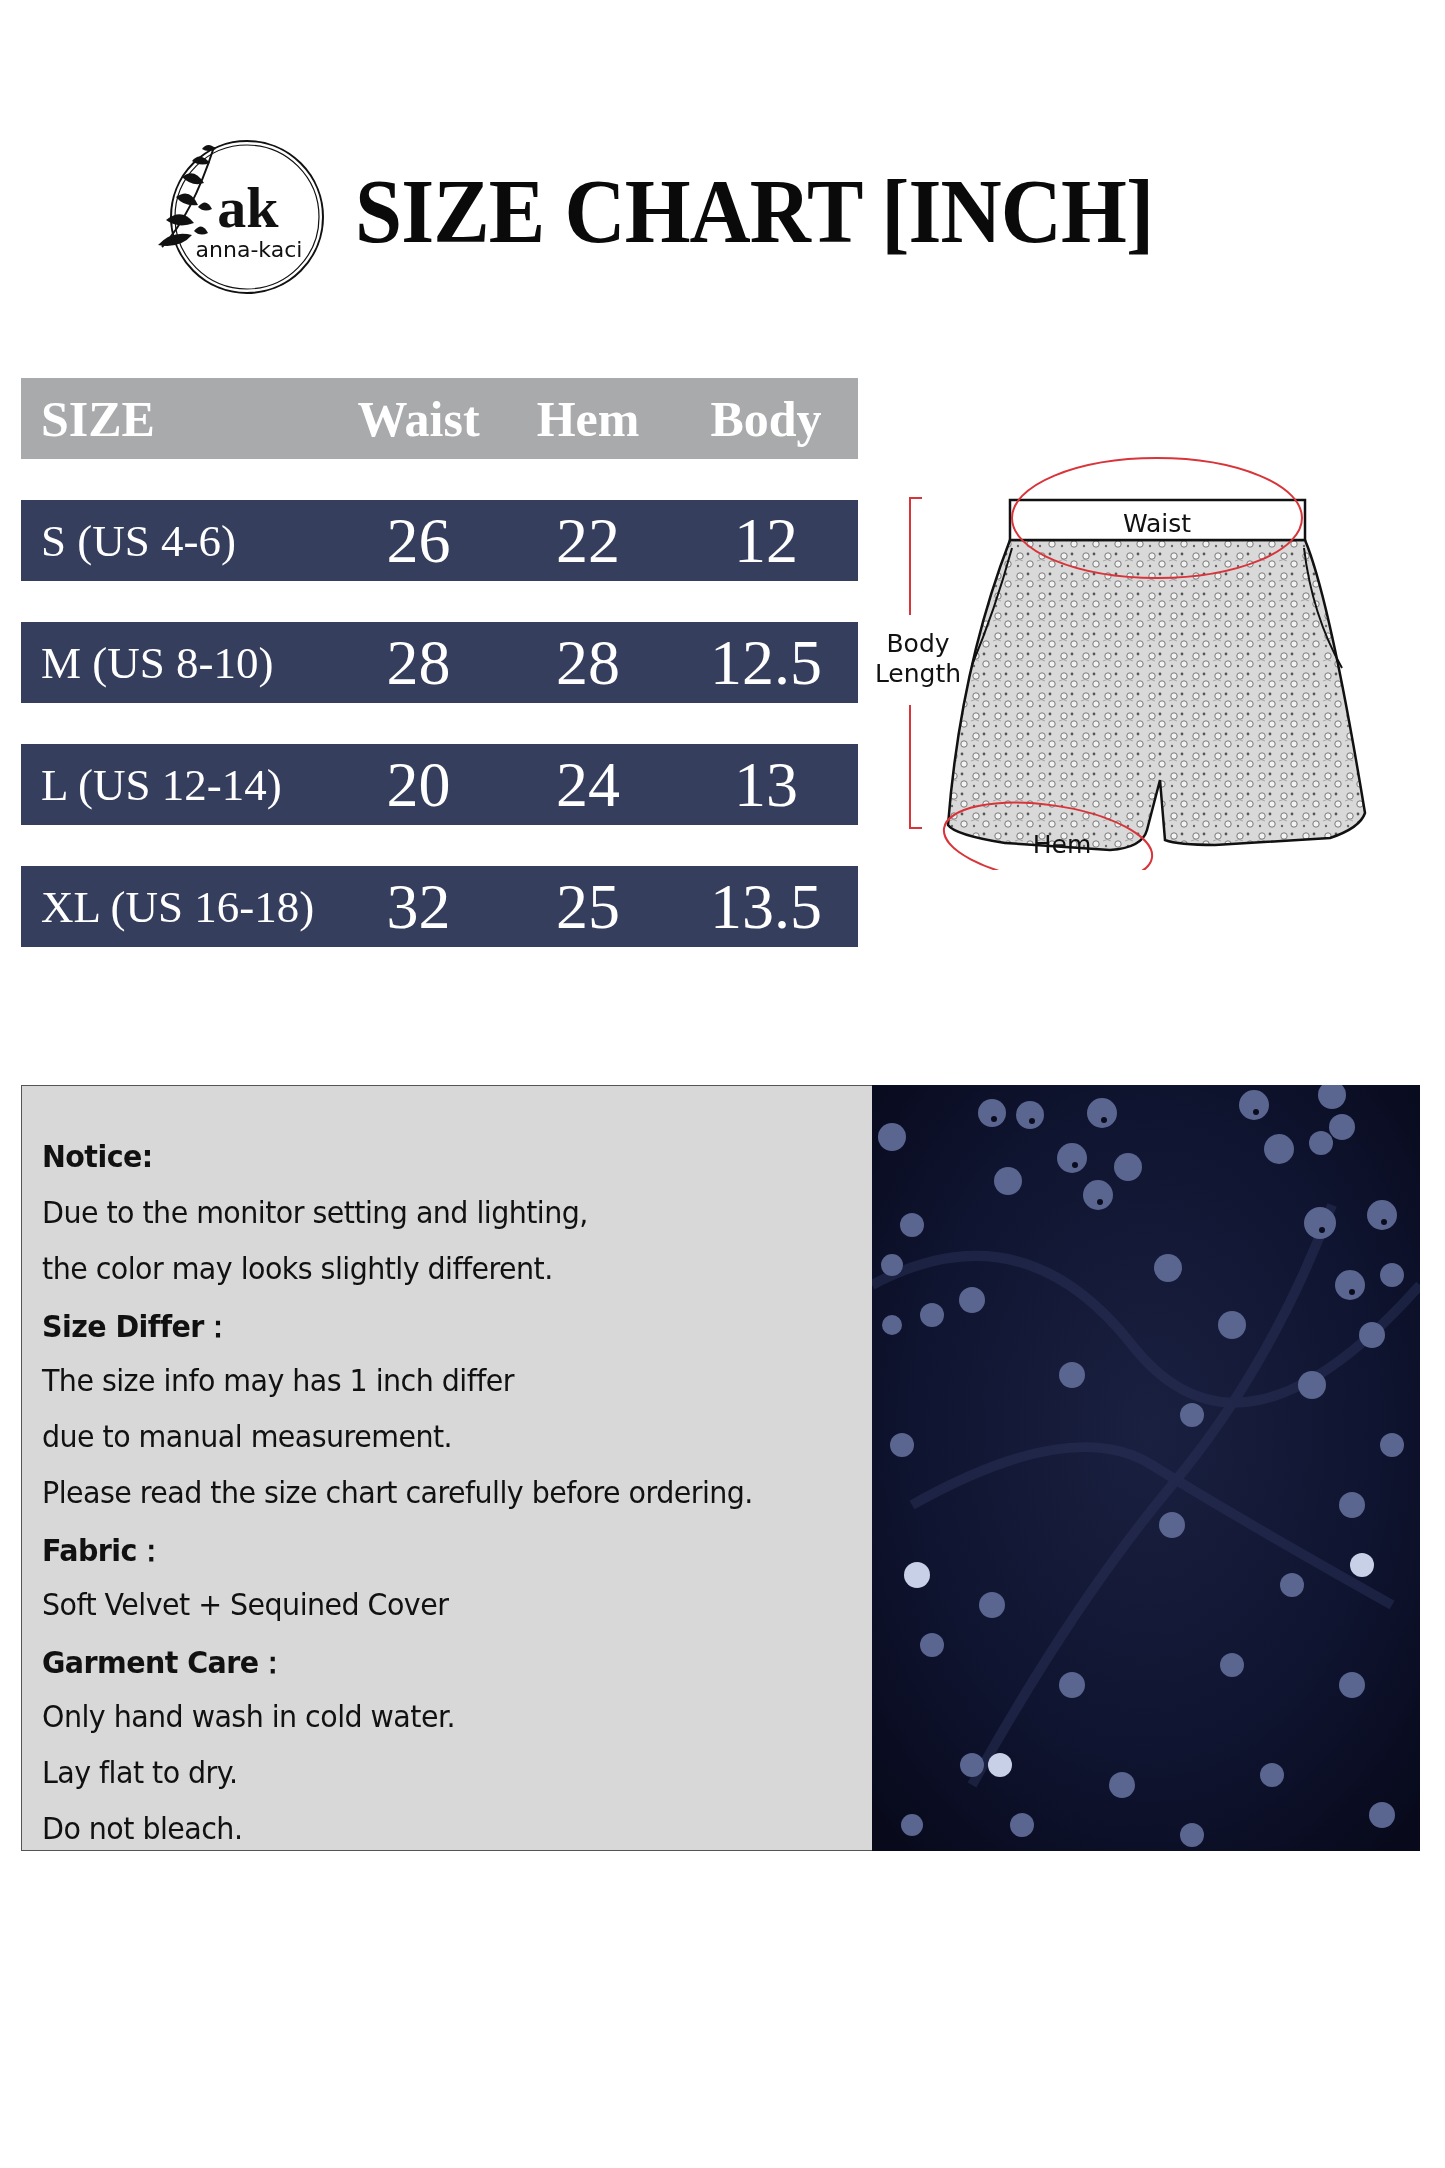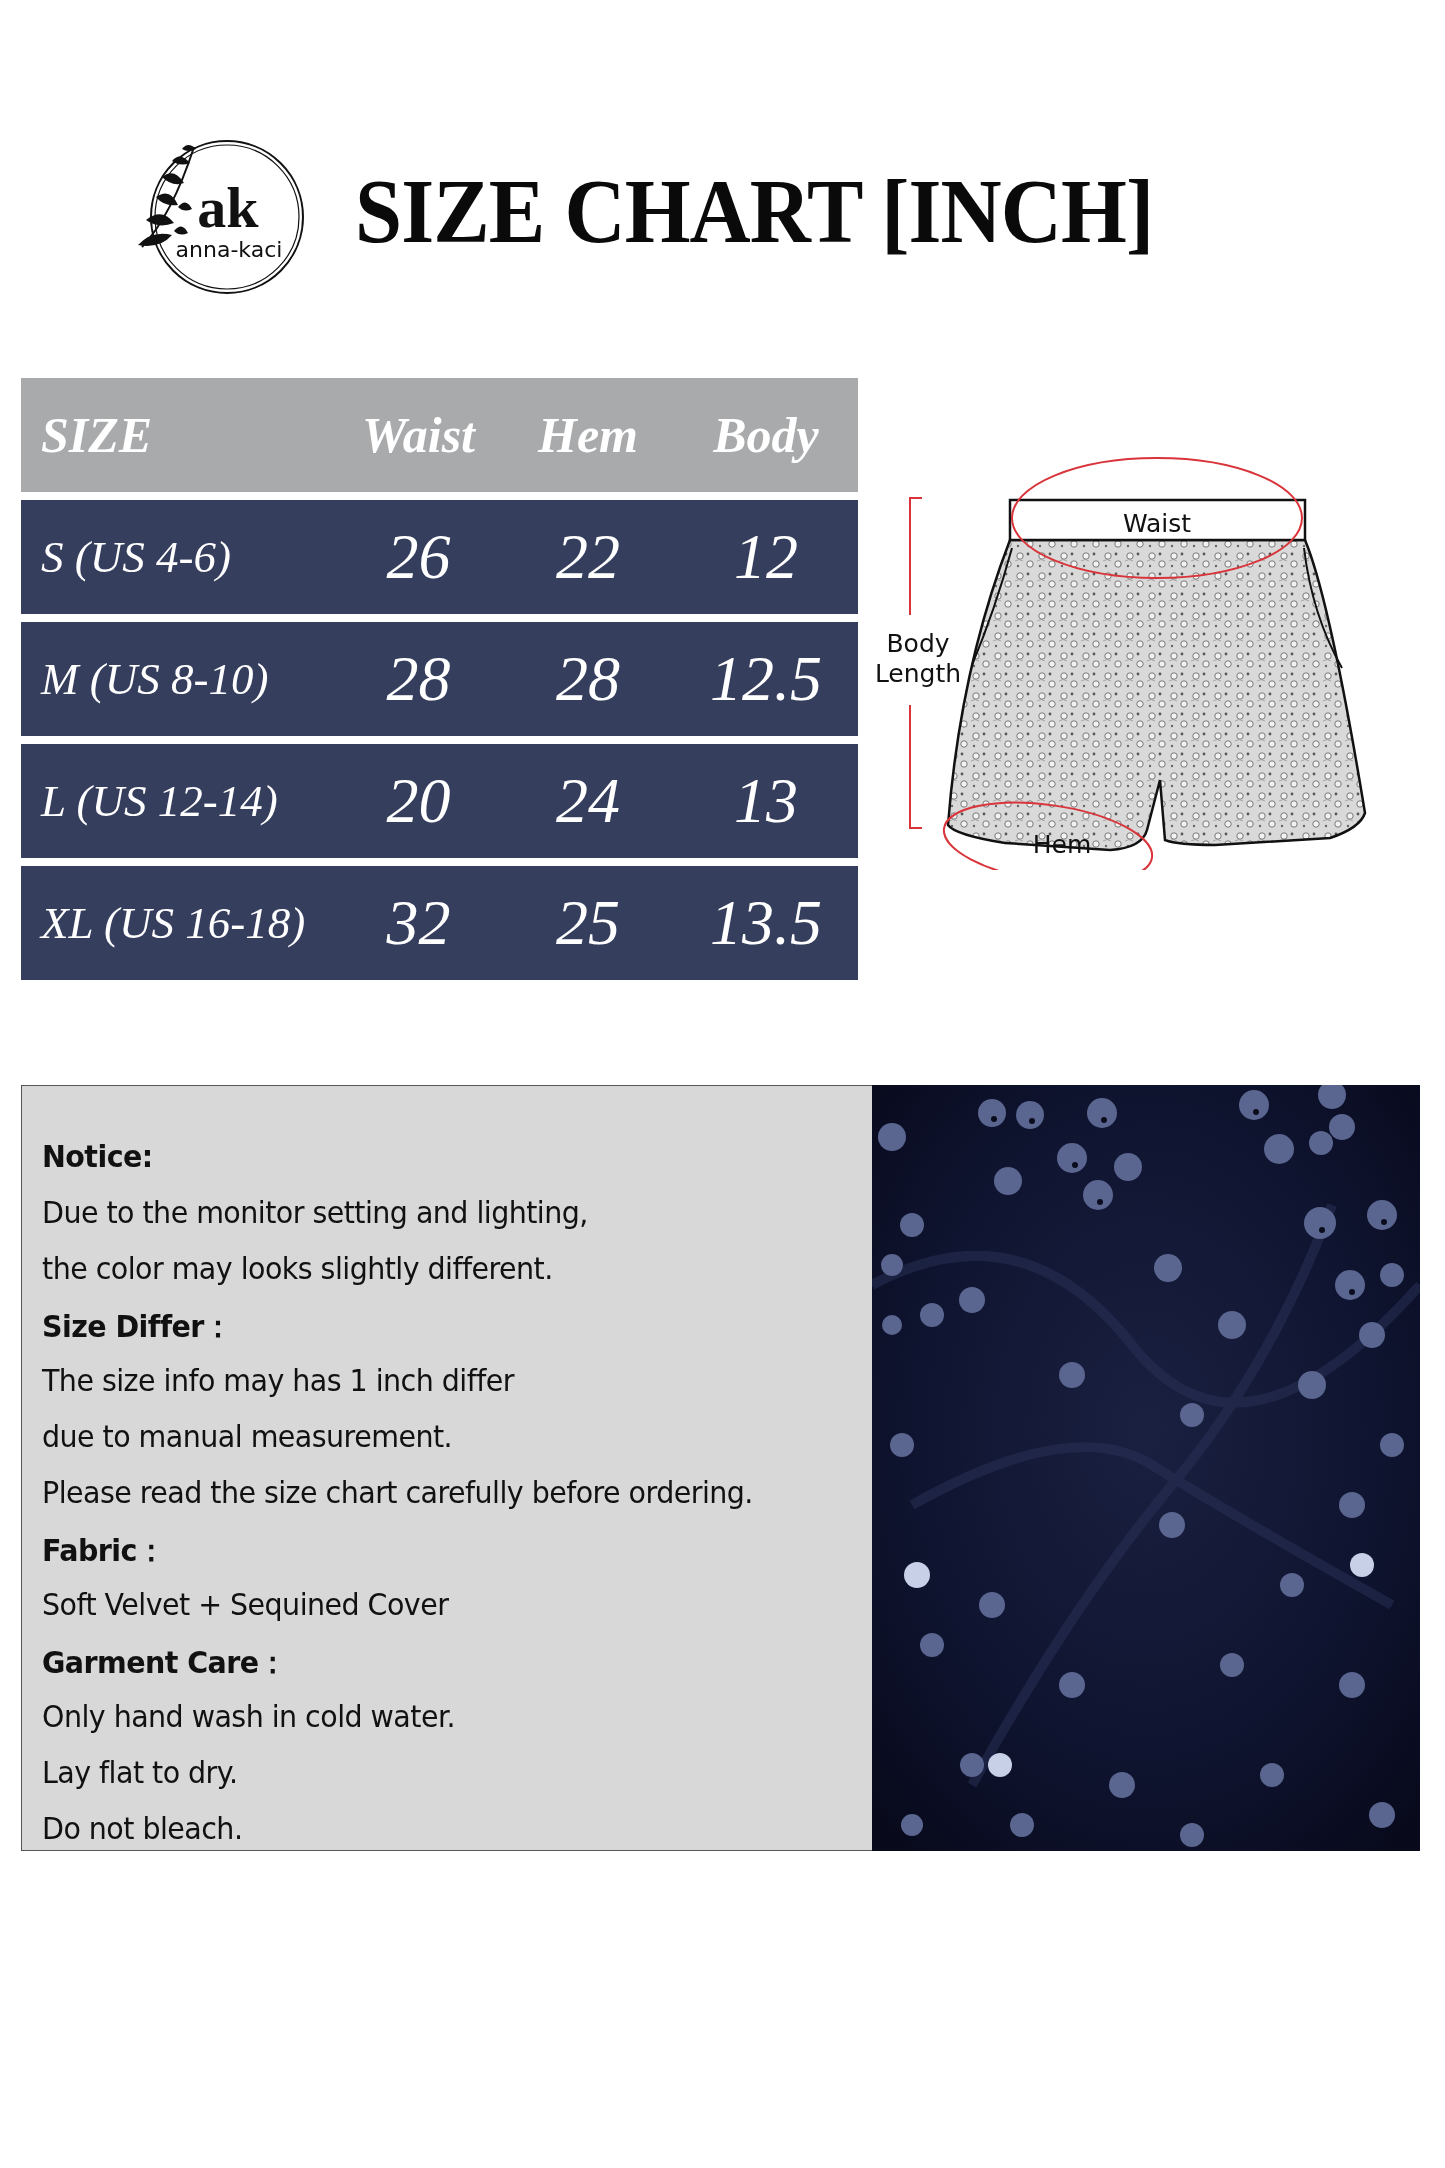--- a/index.html
+++ b/index.html
@@ -1,22 +1,22 @@
 <!DOCTYPE html>
 <html><head>
 <meta charset="utf-8">
 <style>
   html,body{margin:0;padding:0;background:#ffffff;}
   body{width:1445px;height:2168px;position:relative;overflow:hidden;font-family:"Liberation Serif",serif;}
   .abs{position:absolute;}
   
-  #logo{left:132px;top:135px;width:190px;height:165px;}
+  #logo{left:152px;top:135px;width:190px;height:165px;}
   #page-title{left:355px;top:165px;font-family:"Liberation Serif",serif;font-weight:bold;font-size:92px;line-height:1;color:#0a0a0a;letter-spacing:-1px;transform:scaleX(0.92);transform-origin:left top;white-space:nowrap;}
   
-  .trow{position:absolute;left:21px;width:837px;height:114px;color:#fff;font-style:italic;}
+  .trow{position:absolute;left:21px;width:837px;height:81px;color:#fff;}
   .thead{background:#a9aaac;top:378px;}
   .tbody{background:#363e5e;}
   .cell{position:absolute;top:0;height:100%;display:flex;align-items:center;white-space:nowrap;}
   .thead .cell{font-weight:bold;font-size:50px;}
   .thead .c0{font-size:50px;}
   .tbody .c0{font-size:45px;}
   .tbody .cn{font-size:64px;}
   .c0{left:20px;}
   .c1{left:300px;width:195px;justify-content:center;}
   .c2{left:478px;width:178px;justify-content:center;}

